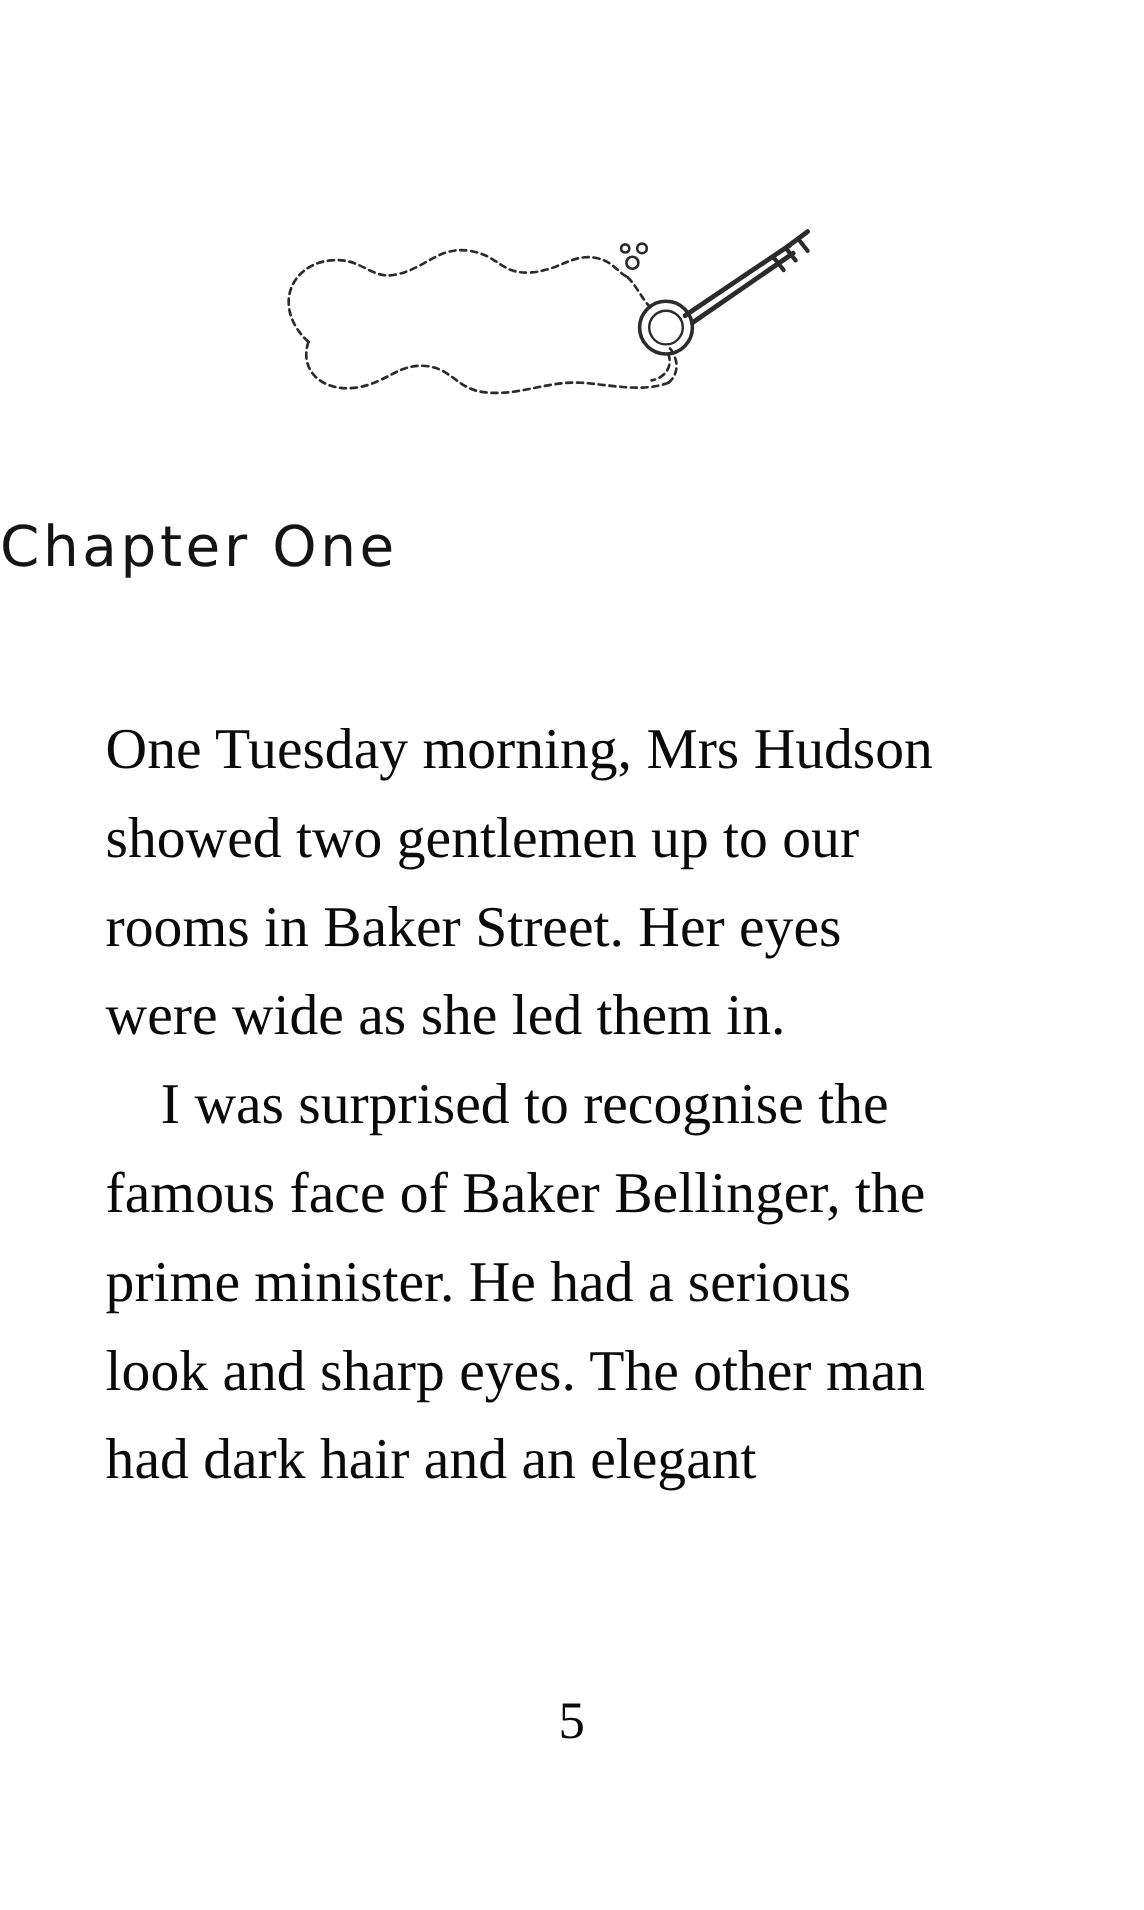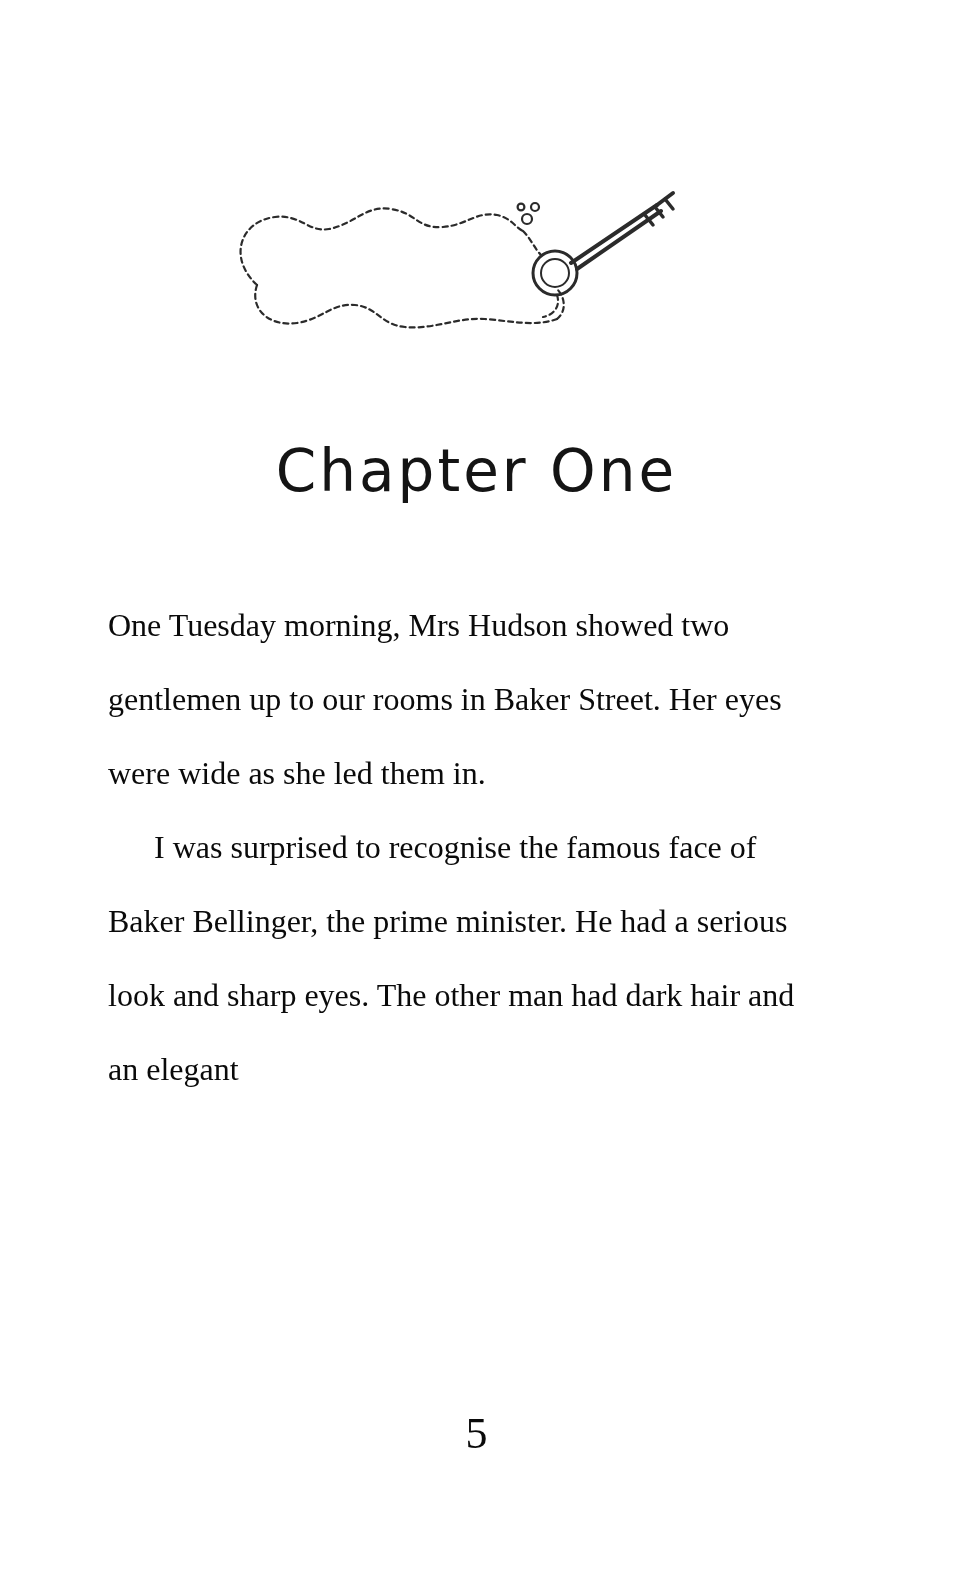--- a/index.html
+++ b/index.html
@@ -37,36 +37,35 @@
     width: 100%;
     height: 100%;
   }
 
   
   .chapter-title {
     position: absolute;
     top: 398px;
     left: 0;
     width: 100%;
-    text-align: center;
     font-family: "DejaVu Sans", sans-serif;
-    font-size: 58px;
+    font-size: 47px;
     letter-spacing: 3px;
     color: #141414;
     font-weight: 400;
   }
 
   
   .body-text {
     position: absolute;
     top: 588px;
-    left: 108px;
+    left: 88px;
     width: 700px;
     font-family: "Liberation Serif", serif;
-    font-size: 32px;
+    font-size: 48px;
     line-height: 74px;
     color: #0a0a0a;
     text-align: left;
   }
   .body-text p {
     margin: 0;
   }
   .body-text p.indent {
     text-indent: 46px;
   }

